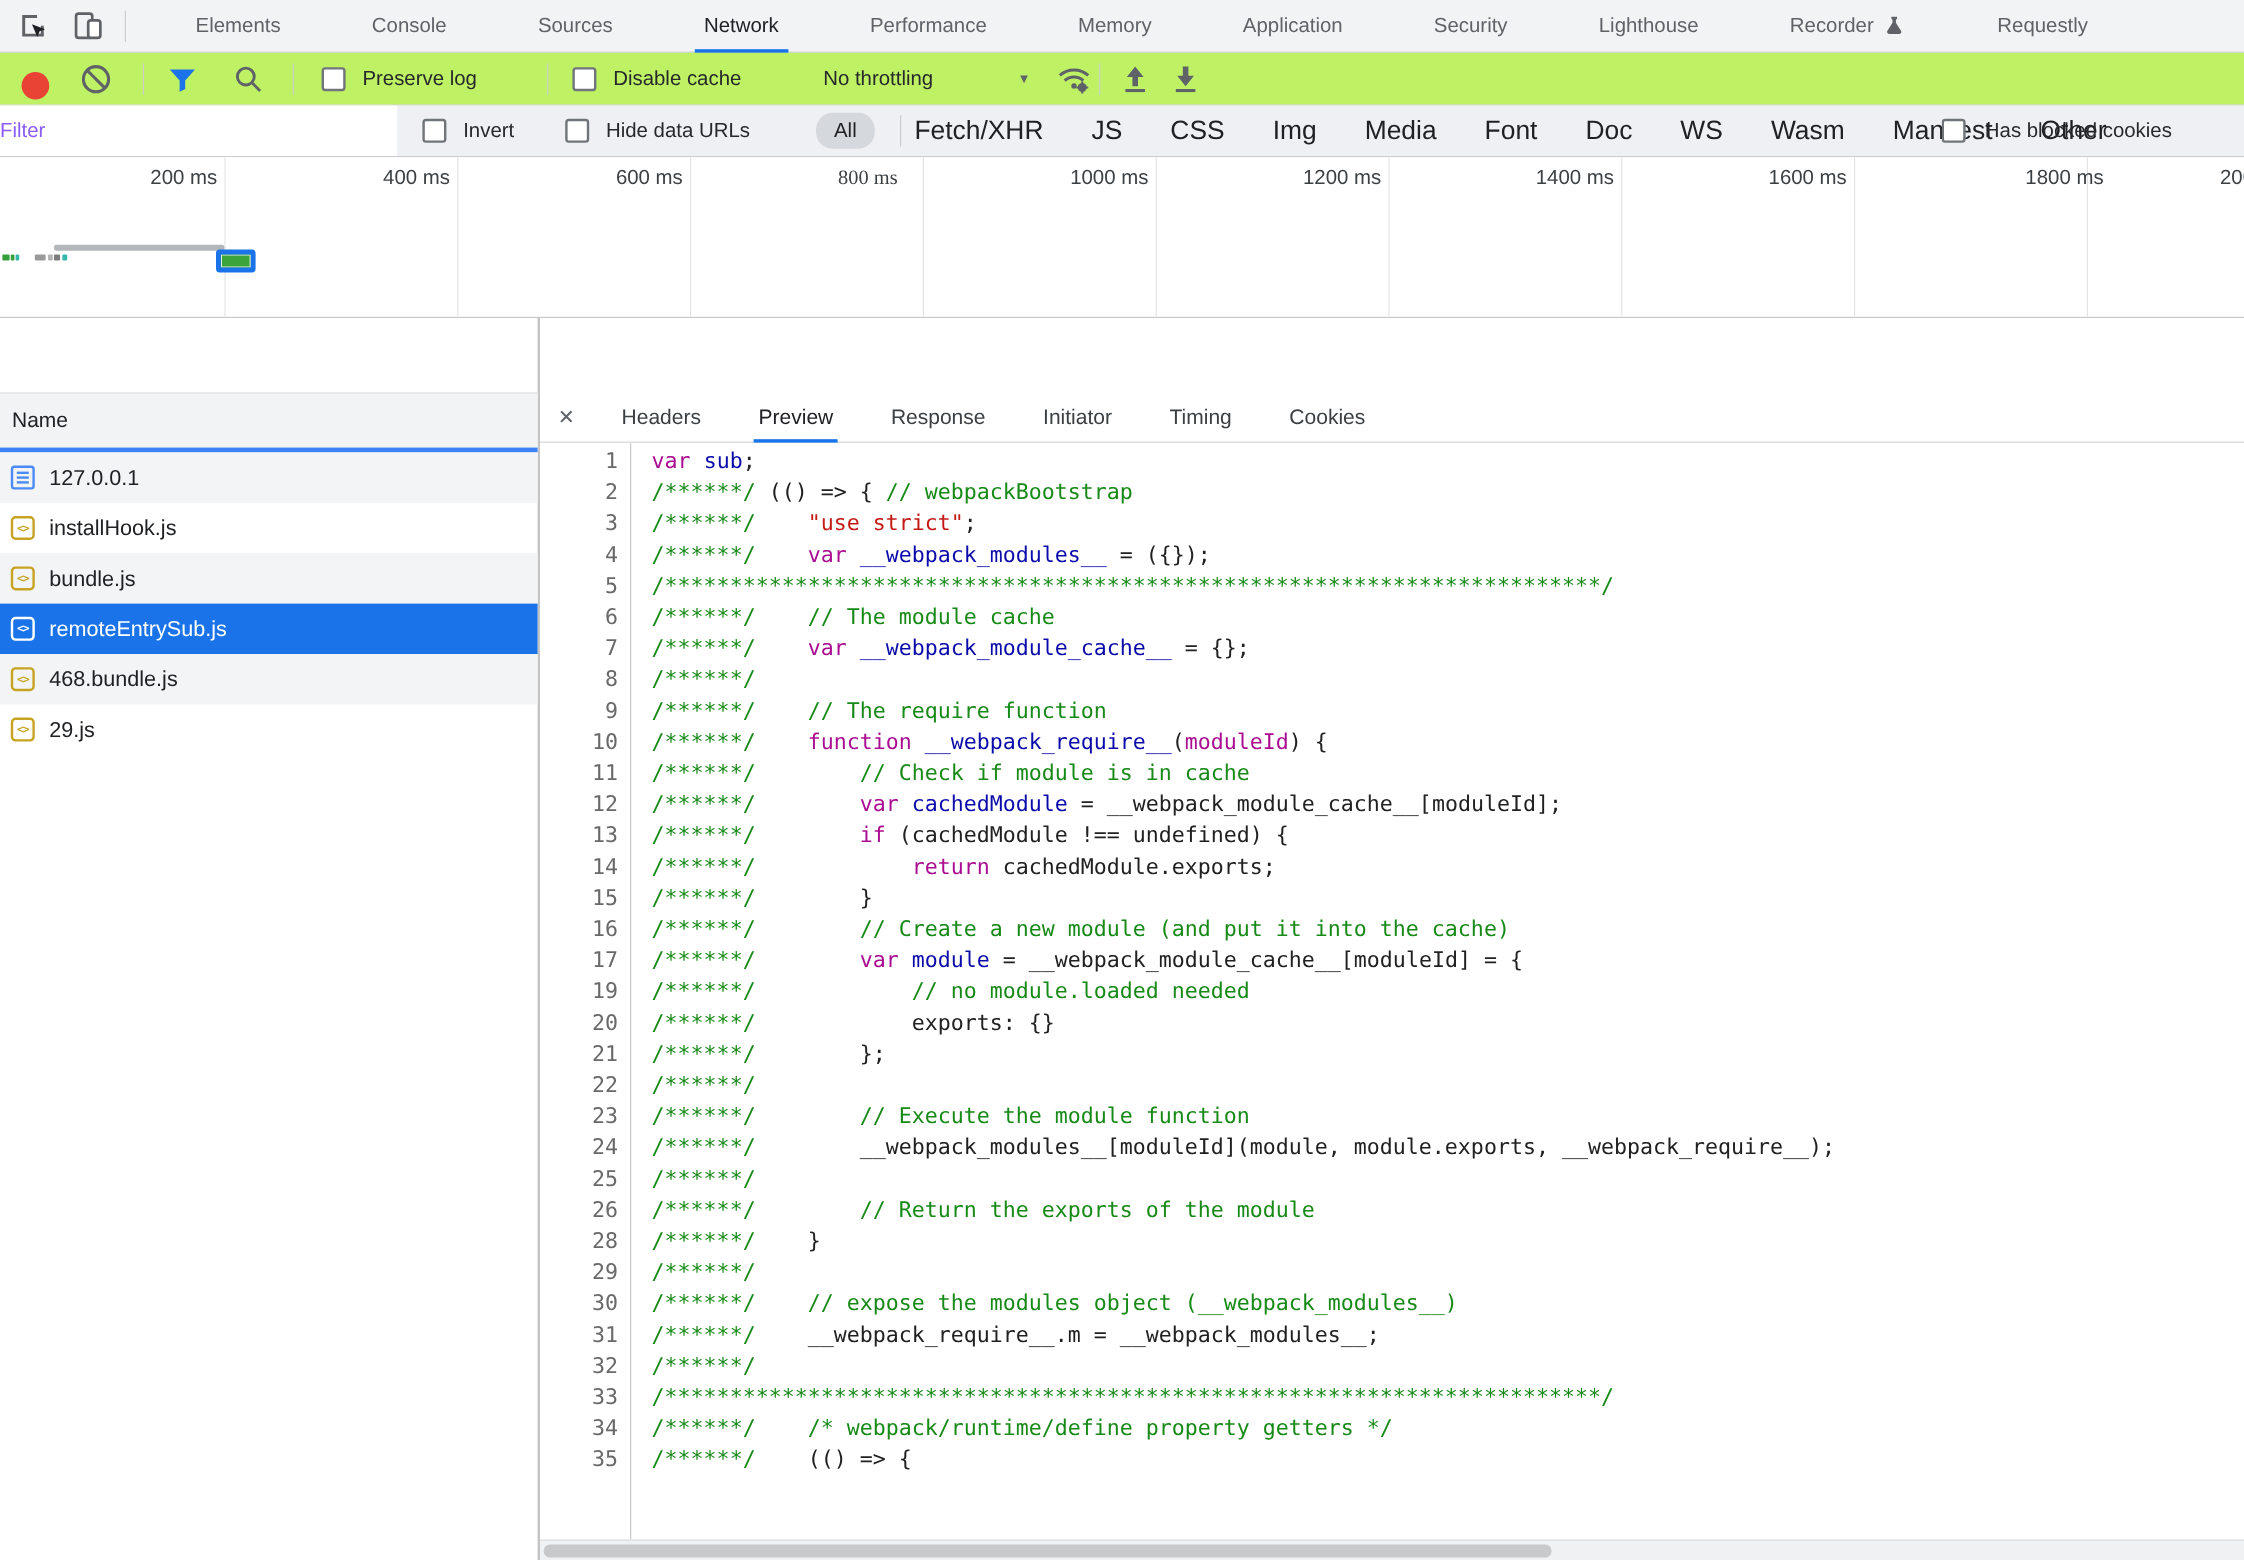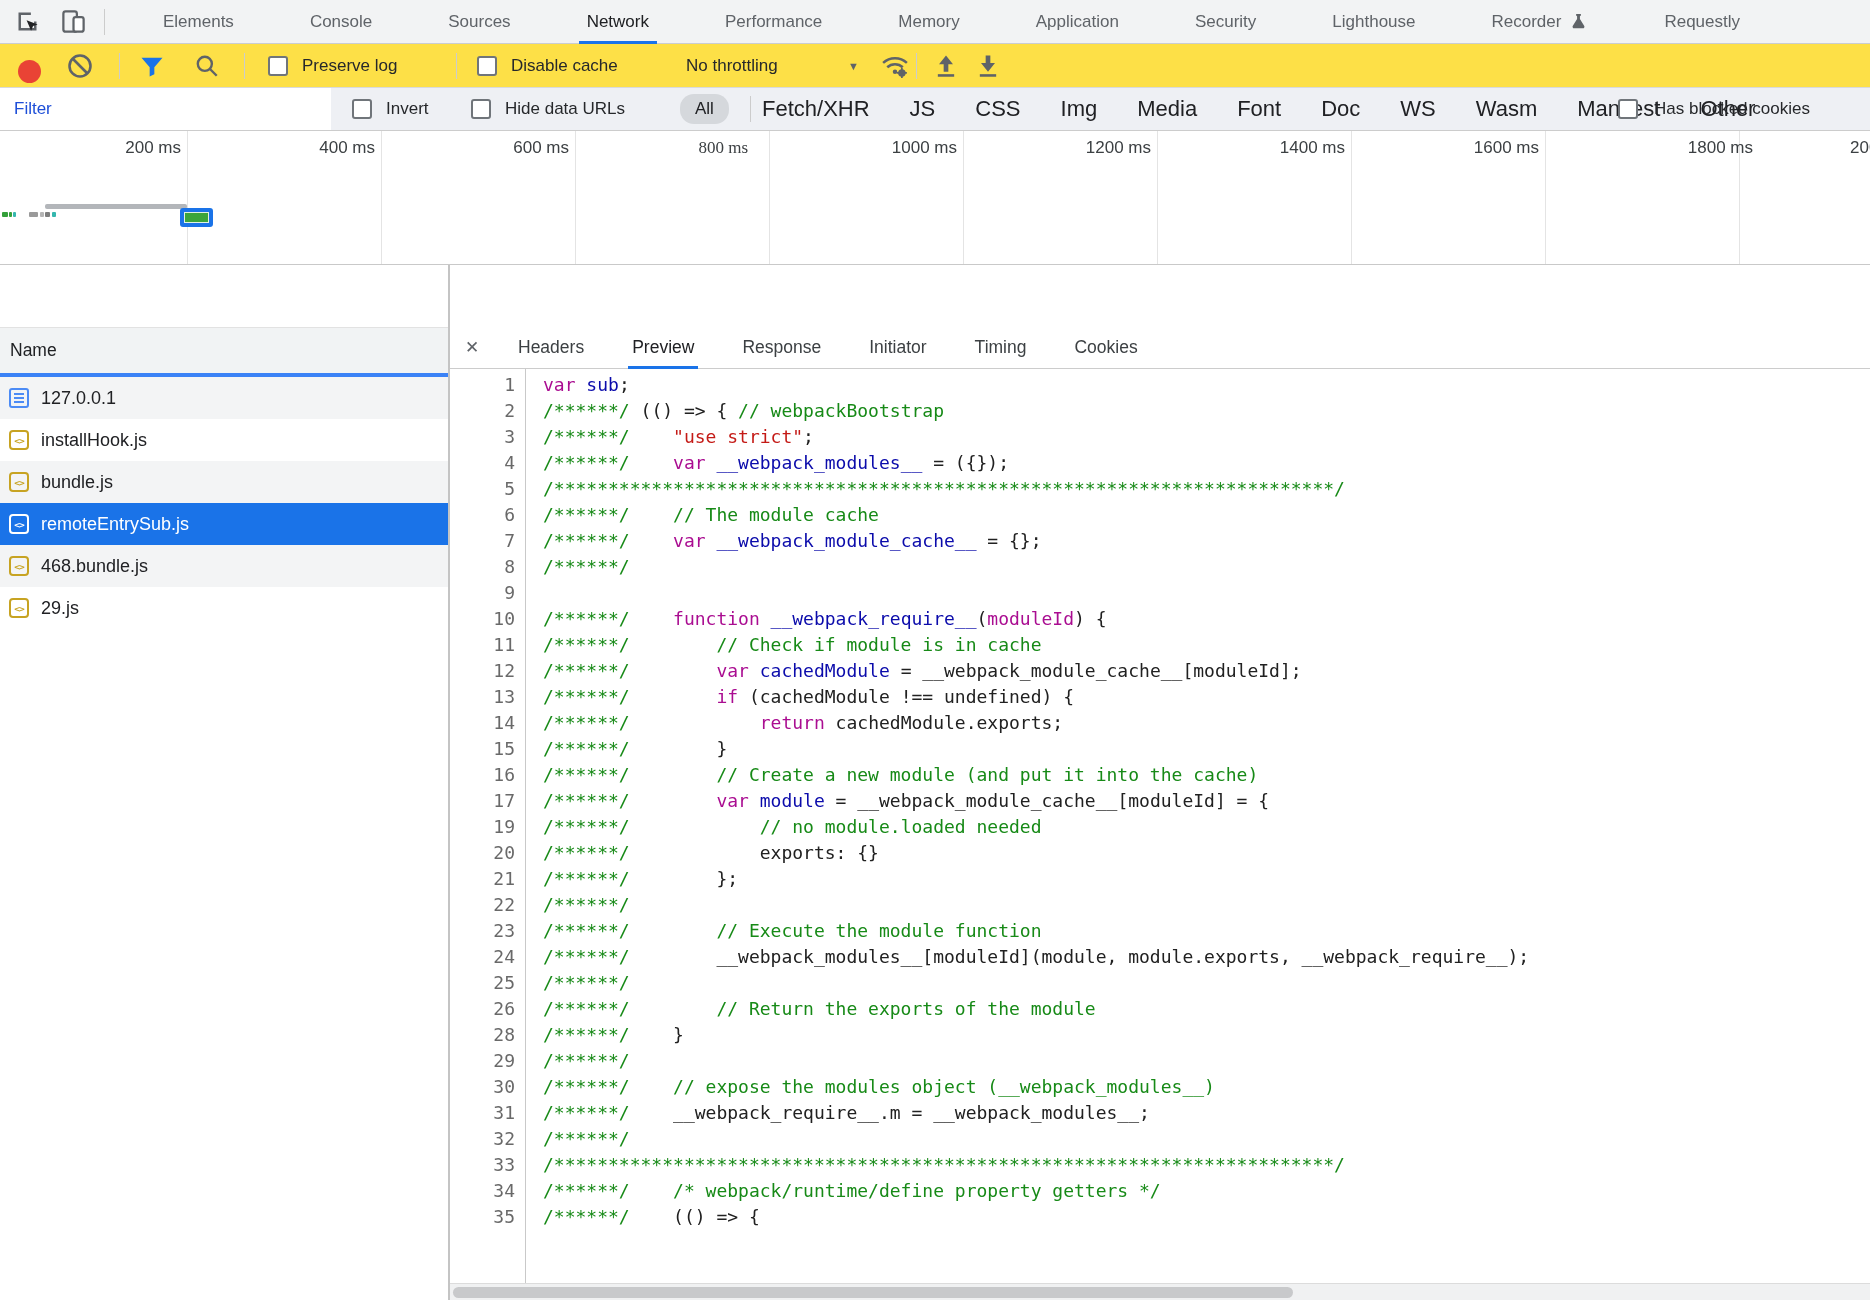--- a/index.html
+++ b/index.html
@@ -15,33 +15,33 @@
   #inspect-btn { margin-left:12px; }
   #device-btn  { margin-left:16px; }
   .tb-sep { width:1px; height:26px; background:#ccc; margin:0 10px 0 16px; }
   #devtools-tabs { display:flex; height:44px; margin-left:18px;text-align:right; }
   .dtab { display:flex; align-items:center; padding:0 30px; margin-right:16px; height:44px;
     font-size:17px; color:#5f6368; position:relative; cursor:default; white-space:nowrap; }
   .dtab.active { color:#202124; }
   .dtab.active::after { content:""; position:absolute; left:22px; right:22px; bottom:0; height:3px; background:#1a73e8; }
   .dtab svg { margin-left:8px; }
   
-  #toolbar2 { position:absolute; left:0; top:44px; width:1870px; height:44px; background:#fde047;
+  #toolbar2 { position:absolute; left:0; top:44px; width:1870px; height:44px; background:#bef264;
     border-bottom:1px solid #d9dadb; }
   #toolbar2 .abs { position:absolute; top:0; height:44px; display:flex; align-items:center; }
   .v-sep { position:absolute; top:9px; width:1px; height:26px; background:#ccc; }
   #record-dot { position:absolute; left:18px; top:16px; width:23px; height:23px; border-radius:50%; background:#e94335; }
   .label17 { font-size:17px; color:#26282b; }
   .cb { width:20px; height:20px; border:2px solid #70757a; border-radius:3px; background:#fff; display:inline-block; }
   .dd-arrow { font-size:11px; color:#5f6368; }
   
   #filterbar { position:absolute; left:0; top:88px; width:1870px; height:43px; background:#eef0f4;
     border-bottom:1px solid #ccc; }
   #filter-input { position:absolute; left:0; top:0; width:331px; height:42px; background:#fff;
-    display:flex; align-items:center; padding-left:14px; font-size:17px; color:#1d4ed8; }
+    display:flex; align-items:center; padding-left:0; font-size:17px; color:#8b5cf6; }
   #filterbar .abs { position:absolute; top:0; height:42px; display:flex; align-items:center; }
   .pill { background:#d5d8dc; border-radius:14px; padding:5px 15px; font-size:17px; color:#202124; }
   #filter-types { position:absolute; left:748px; top:0; height:42px; display:flex; align-items:center; }
   .ftype { padding:0 14px; margin-right:12px; font-size:22px; color:#202124; white-space:nowrap; }
   #blocked-wrap { position:absolute; left:1618px; top:0; height:42px; right:0; overflow:hidden;
     display:flex; align-items:center; }
   #blocked-wrap span.lbl { margin-left:16px; font-size:17px; color:#26282b; white-space:nowrap; }
   
   #overview { position:absolute; left:0; top:131px; width:1870px; height:134px; background:#fff;
     border-bottom:1px solid #c9c9c9; overflow:hidden; }
@@ -351,20 +351,21 @@
             <div class="code-line">
               <span class="ln">7</span>
               <span class="lt"><span class="tok-c">/******/</span><span class="tok-p"> 	</span><span class="tok-k">var</span><span class="tok-p"> </span><span class="tok-d">__webpack_module_cache__</span><span class="tok-p"> = {};</span></span>
             </div>
             <div class="code-line">
               <span class="ln">8</span>
               <span class="lt"><span class="tok-c">/******/</span></span>
             </div>
             <div class="code-line">
               <span class="ln">9</span>
+              <span class="lt"><span class="tok-c">/******/</span><span class="tok-p"> 	</span><span class="tok-c">// The require function</span></span>
             </div>
             <div class="code-line">
               <span class="ln">10</span>
               <span class="lt"><span class="tok-c">/******/</span><span class="tok-p"> 	</span><span class="tok-k">function</span><span class="tok-p"> </span><span class="tok-d">__webpack_require__</span><span class="tok-p">(</span><span class="tok-k">moduleId</span><span class="tok-p">) {</span></span>
             </div>
             <div class="code-line">
               <span class="ln">11</span>
               <span class="lt"><span class="tok-c">/******/</span><span class="tok-p"> 		</span><span class="tok-c">// Check if module is in cache</span></span>
             </div>
             <div class="code-line">

